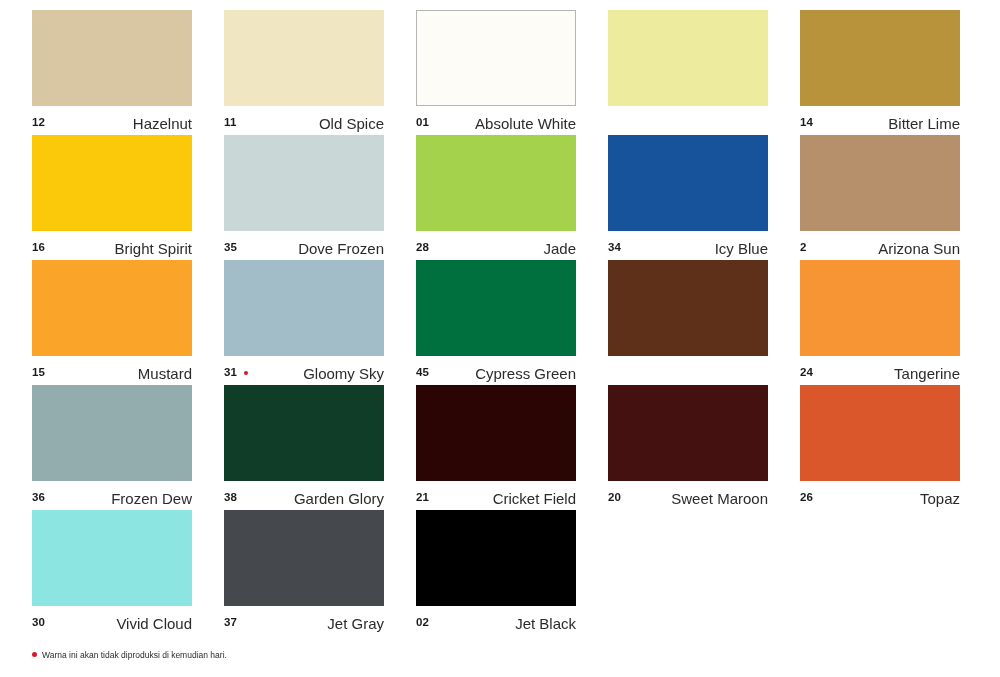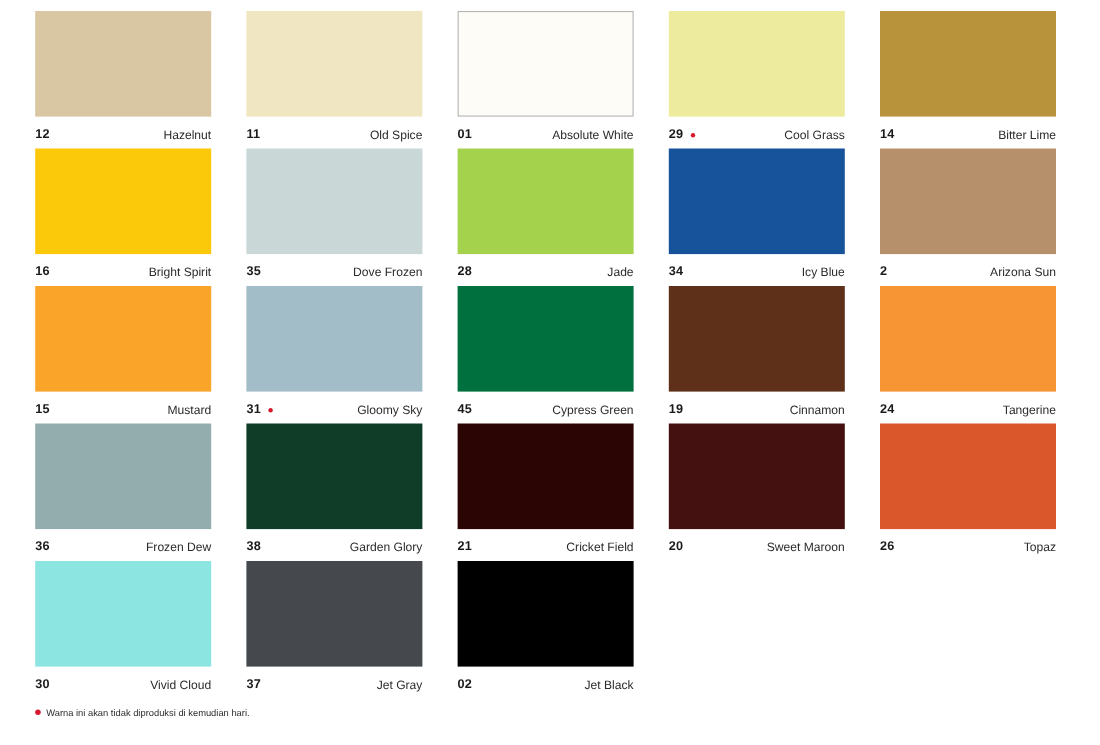--- a/index.html
+++ b/index.html
@@ -78,32 +78,32 @@
     display: inline-block;
     width: 4px;
     height: 4px;
     border-radius: 50%;
     background: #d7192d;
     margin-left: 3px;
     margin-bottom: 1px;
   }
 
   .swatch-name {
-    font-size: 11px;
+    font-size: 15px;
     font-weight: normal;
     color: #2b2b2b;
     line-height: 1;
     text-align: right;
     white-space: nowrap;
   }
 
   .footnote {
     position: absolute;
     left: 32px;
-    bottom: 25px;
+    bottom: 18px;
     display: flex;
     align-items: center;
     gap: 5px;
   }
 
   .footnote-dot {
     display: inline-block;
     width: 5px;
     height: 5px;
     border-radius: 50%;
@@ -146,27 +146,20 @@
         <div class="swatch-chip bordered" style="background-color: rgb(253, 252, 247);"></div>
         <div class="swatch-caption">
           <div class="caption-left">
             <span class="swatch-code">01</span>
           </div>
           <span class="swatch-name">Absolute White</span>
         </div>
       </div>
       <div class="swatch-cell">
         <div class="swatch-chip" style="background-color: rgb(237, 236, 158);"></div>
-        <div class="swatch-caption">
-          <div class="caption-left">
-            <span class="swatch-code">29</span>
-            <span class="discontinued-dot" style="background: rgb(215, 25, 45);"></span>
-          </div>
-          <span class="swatch-name">Cool Grass</span>
-        </div>
       </div>
       <div class="swatch-cell">
         <div class="swatch-chip" style="background-color: rgb(184, 147, 60);"></div>
         <div class="swatch-caption">
           <div class="caption-left">
             <span class="swatch-code">14</span>
           </div>
           <span class="swatch-name">Bitter Lime</span>
         </div>
       </div>
@@ -238,26 +231,20 @@
         <div class="swatch-chip" style="background-color: rgb(0, 112, 63);"></div>
         <div class="swatch-caption">
           <div class="caption-left">
             <span class="swatch-code">45</span>
           </div>
           <span class="swatch-name">Cypress Green</span>
         </div>
       </div>
       <div class="swatch-cell">
         <div class="swatch-chip" style="background-color: rgb(94, 48, 25);"></div>
-        <div class="swatch-caption">
-          <div class="caption-left">
-            <span class="swatch-code">19</span>
-          </div>
-          <span class="swatch-name">Cinnamon</span>
-        </div>
       </div>
       <div class="swatch-cell">
         <div class="swatch-chip" style="background-color: rgb(247, 148, 51);"></div>
         <div class="swatch-caption">
           <div class="caption-left">
             <span class="swatch-code">24</span>
           </div>
           <span class="swatch-name">Tangerine</span>
         </div>
       </div>

